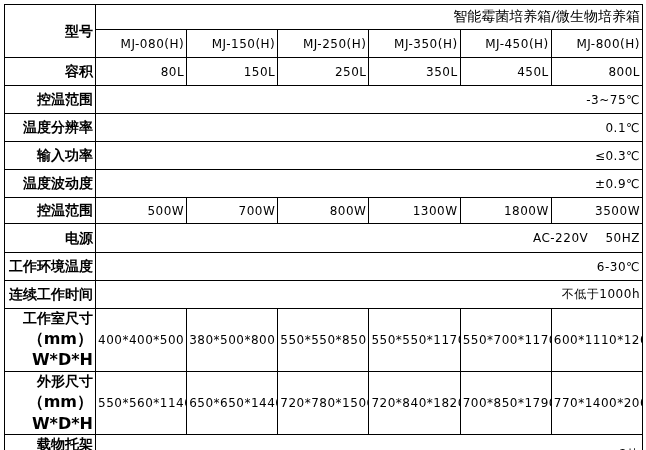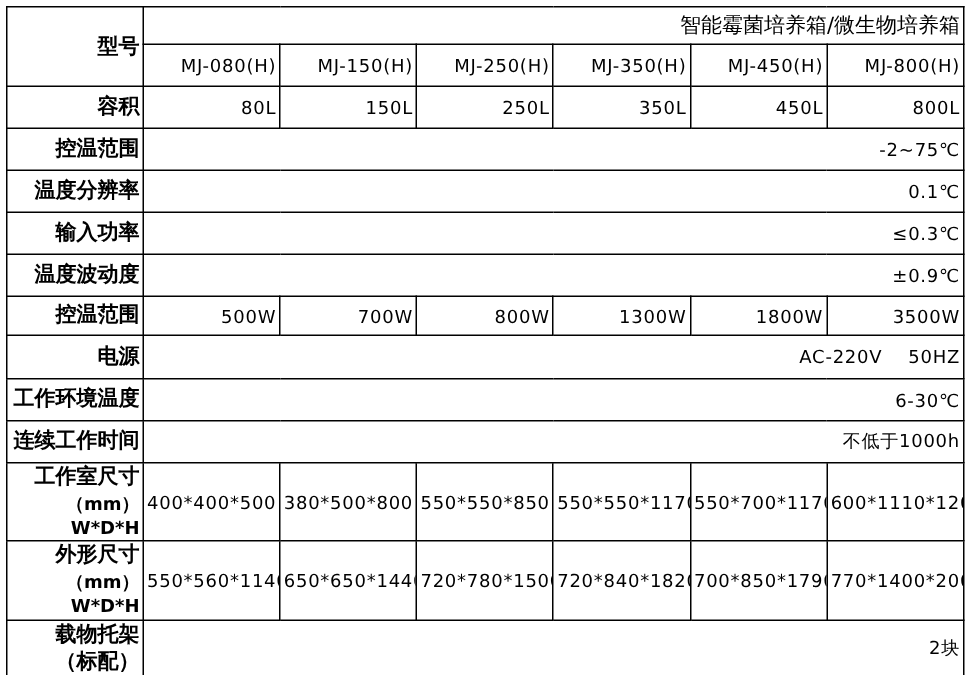--- a/index.html
+++ b/index.html
@@ -45,21 +45,21 @@
     letter-spacing: 0px;
   }
   tr.r-title   { height: 25px; }
   tr.r-models  { height: 28px; }
   tr.r-std     { height: 28px; }
   tr.r-power   { height: 26px; }
   tr.r-psu     { height: 29px; padding-left: 33px; }
   tr.r-size    { height: 52px; }
   tr.r-last    { height: 35px; }
   th .ln { display: block; }
-  th .ln2 { font-size: 12px; }
+  th .ln2 { font-size: 16px; }
 </style>
 </head>
 <body>
 
 <div class="wrap">
   <table class="spec">
     <colgroup>
       <col class="label-col">
       <col>
         <col>
@@ -85,21 +85,21 @@
         <th>容积</th>
         <td>80L</td>
         <td>150L</td>
         <td>250L</td>
         <td>350L</td>
         <td>450L</td>
         <td>800L</td>
       </tr>
       <tr class="r-std">
         <th>控温范围</th>
-        <td colspan="6">-2~75℃</td>
+        <td colspan="6">-3~75℃</td>
       </tr>
       <tr class="r-std">
         <th>温度分辨率</th>
         <td colspan="6">0.1℃</td>
       </tr>
       <tr class="r-std">
         <th>输入功率</th>
         <td colspan="6">≤0.3℃</td>
       </tr>
       <tr class="r-std">

